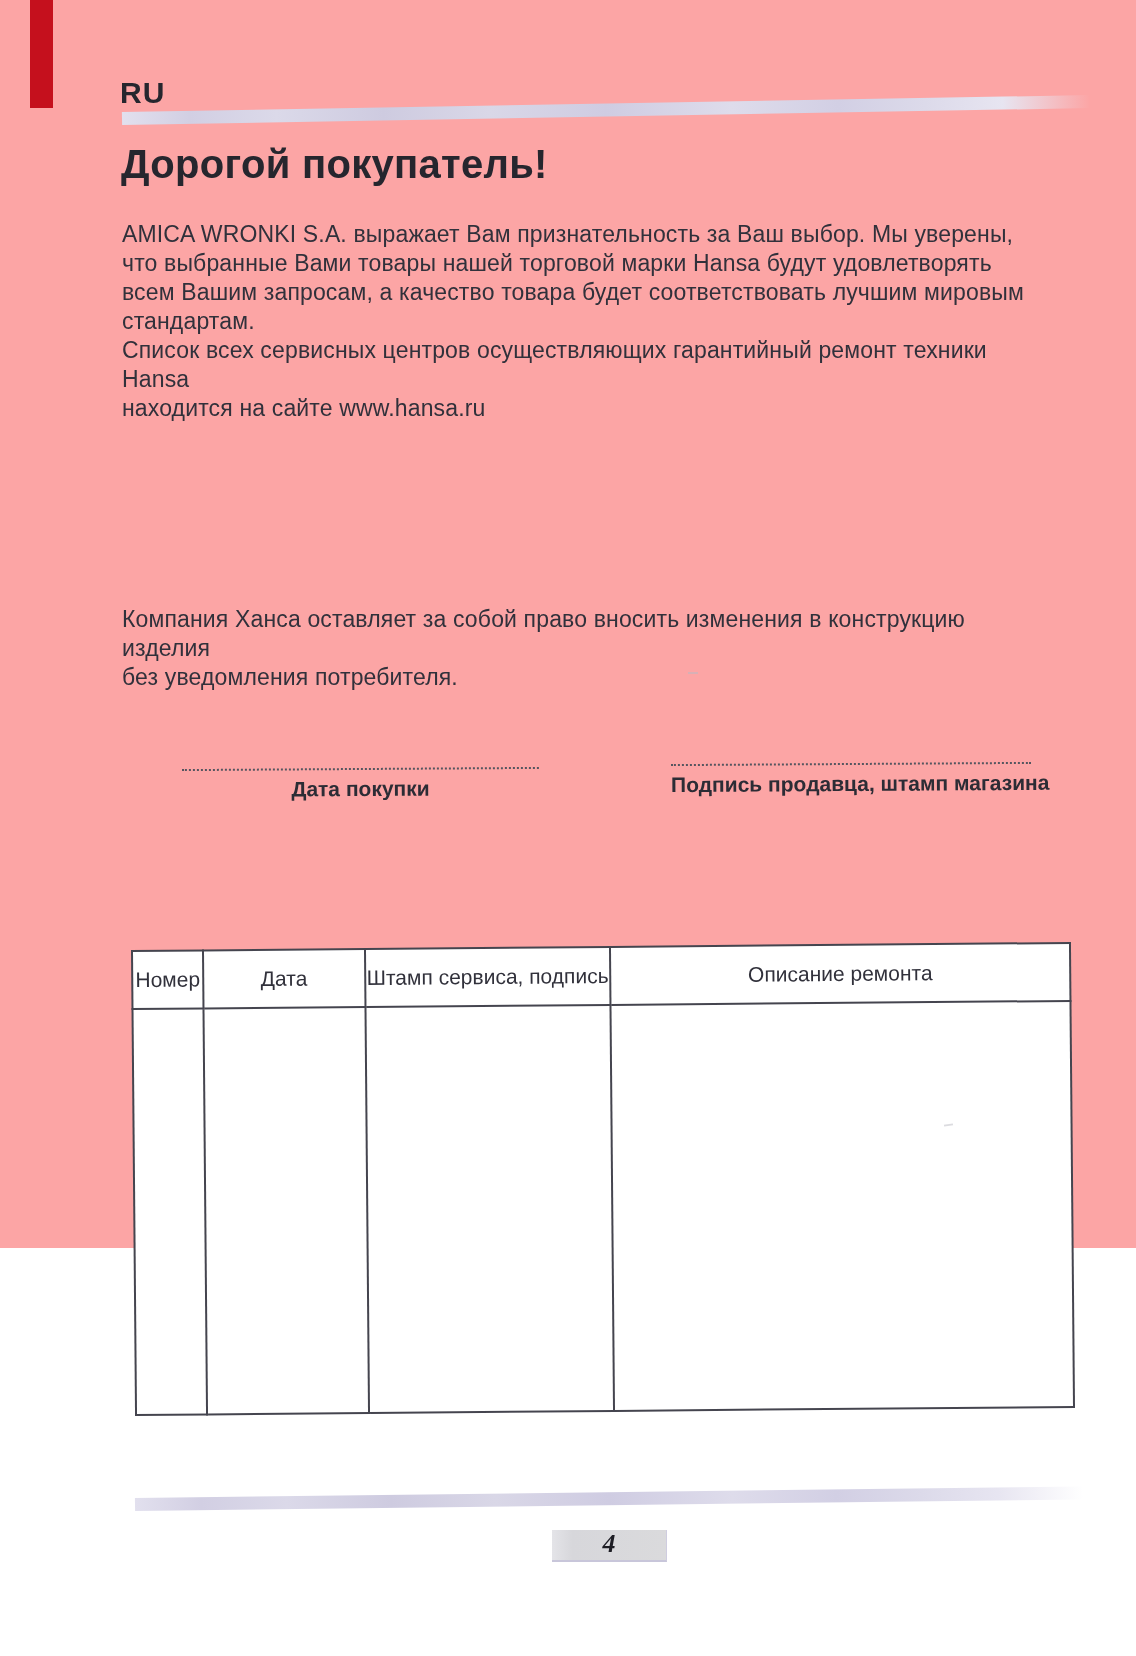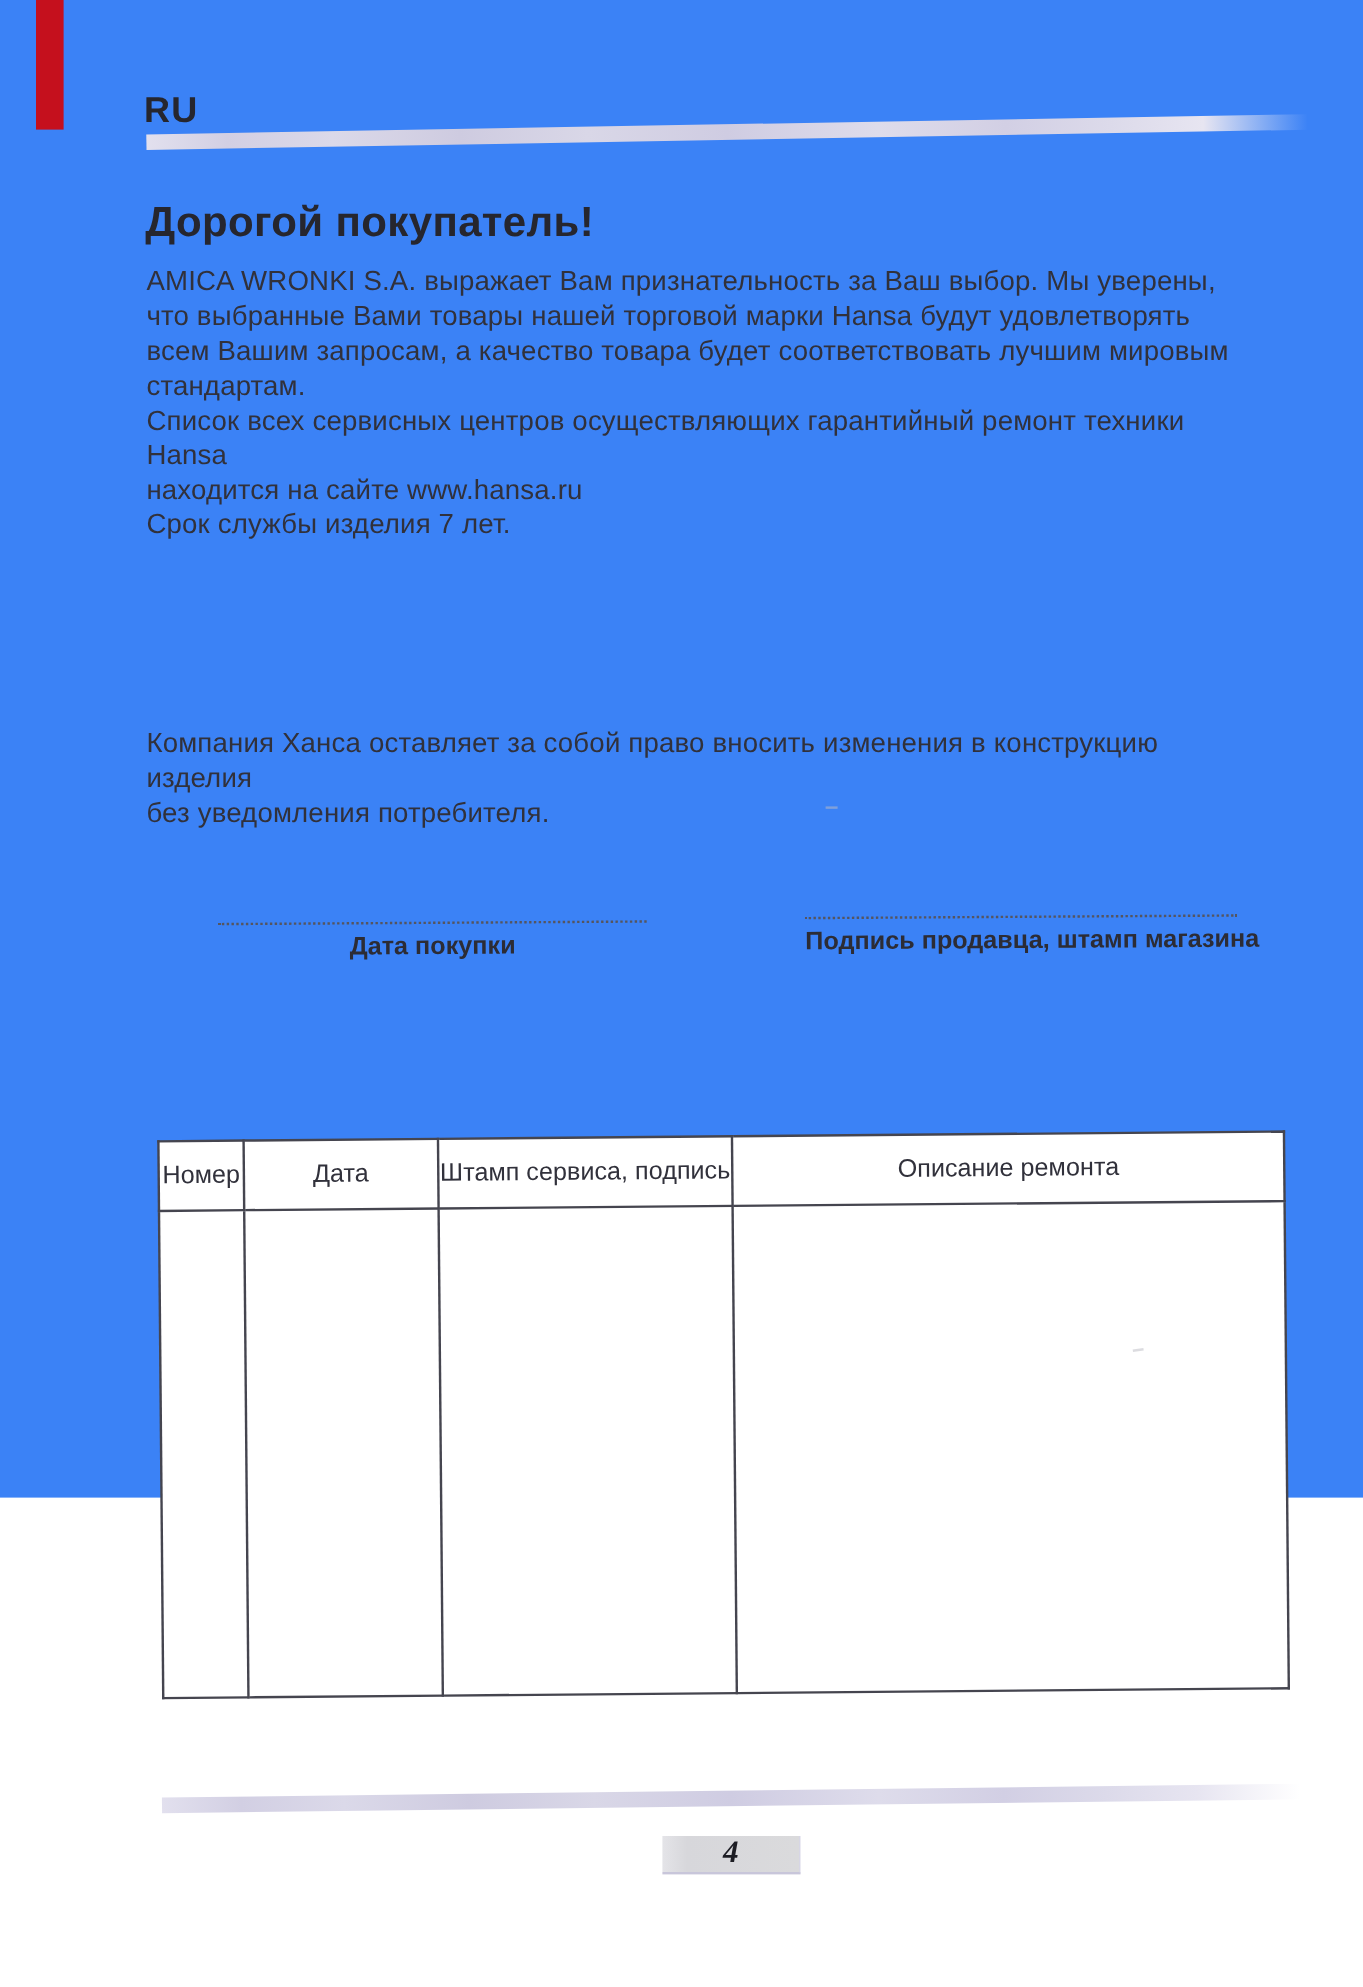--- a/index.html
+++ b/index.html
@@ -9,21 +9,21 @@
     width: 1136px;
     height: 1656px;
     font-family: "Liberation Sans", sans-serif;
     color: #31313b;
     overflow: hidden;
   }
   .page {
     position: relative;
     width: 1136px;
     height: 1248px;
-    background: #3b82f6;
+    background: #fca5a5;
   }
   
   .red-tab {
     position: absolute;
     left: 30px; top: 0;
     width: 23px; height: 108px;
   }
   .ru-label {
     position: absolute;
     left: 120px; top: 76px;
@@ -44,22 +44,22 @@
   .top-bar {
     left: 122px; top: 112px; width: 968px;
     transform: rotate(-1deg);
   }
   .bottom-bar {
     left: 135px; top: 1498px; width: 948px;
     transform: rotate(-0.7deg);
   }
   .page-title {
     position: absolute;
-    left: 121px; top: 166px;
-    font-size: 35px;
+    left: 121px; top: 142px;
+    font-size: 40px;
     font-weight: bold;
     color: #26262e;
     letter-spacing: 0.3px;
     margin: 0;
   }
   .para {
     position: absolute;
     left: 122px;
     width: 930px;
     font-size: 23px;
@@ -158,21 +158,20 @@
   <div class="scan-bar top-bar"></div>
 
   <h1 class="page-title">Дорогой покупатель!</h1>
 
   <div class="para p-intro">AMICA WRONKI S.A. выражает Вам признательность за Ваш выбор. Мы уверены,
 что выбранные Вами товары нашей торговой марки Hansa будут удовлетворять
 всем Вашим запросам, а качество товара будет соответствовать лучшим мировым
 стандартам.
 Список всех сервисных центров осуществляющих гарантийный ремонт техники Hansa
 находится на сайте www.hansa.ru</div>
-  <div class="para p-life">Срок службы изделия 7 лет.</div>
   <div class="para p-changes">Компания Ханса оставляет за собой право вносить изменения в конструкцию изделия
 без уведомления потребителя.</div>
 
   <div class="artifact-dash dash-1"></div>
 
   <div class="sig-field sig-left">
     <div class="dotline"></div>
     <div class="sig-label">Дата покупки</div>
   </div>
 

